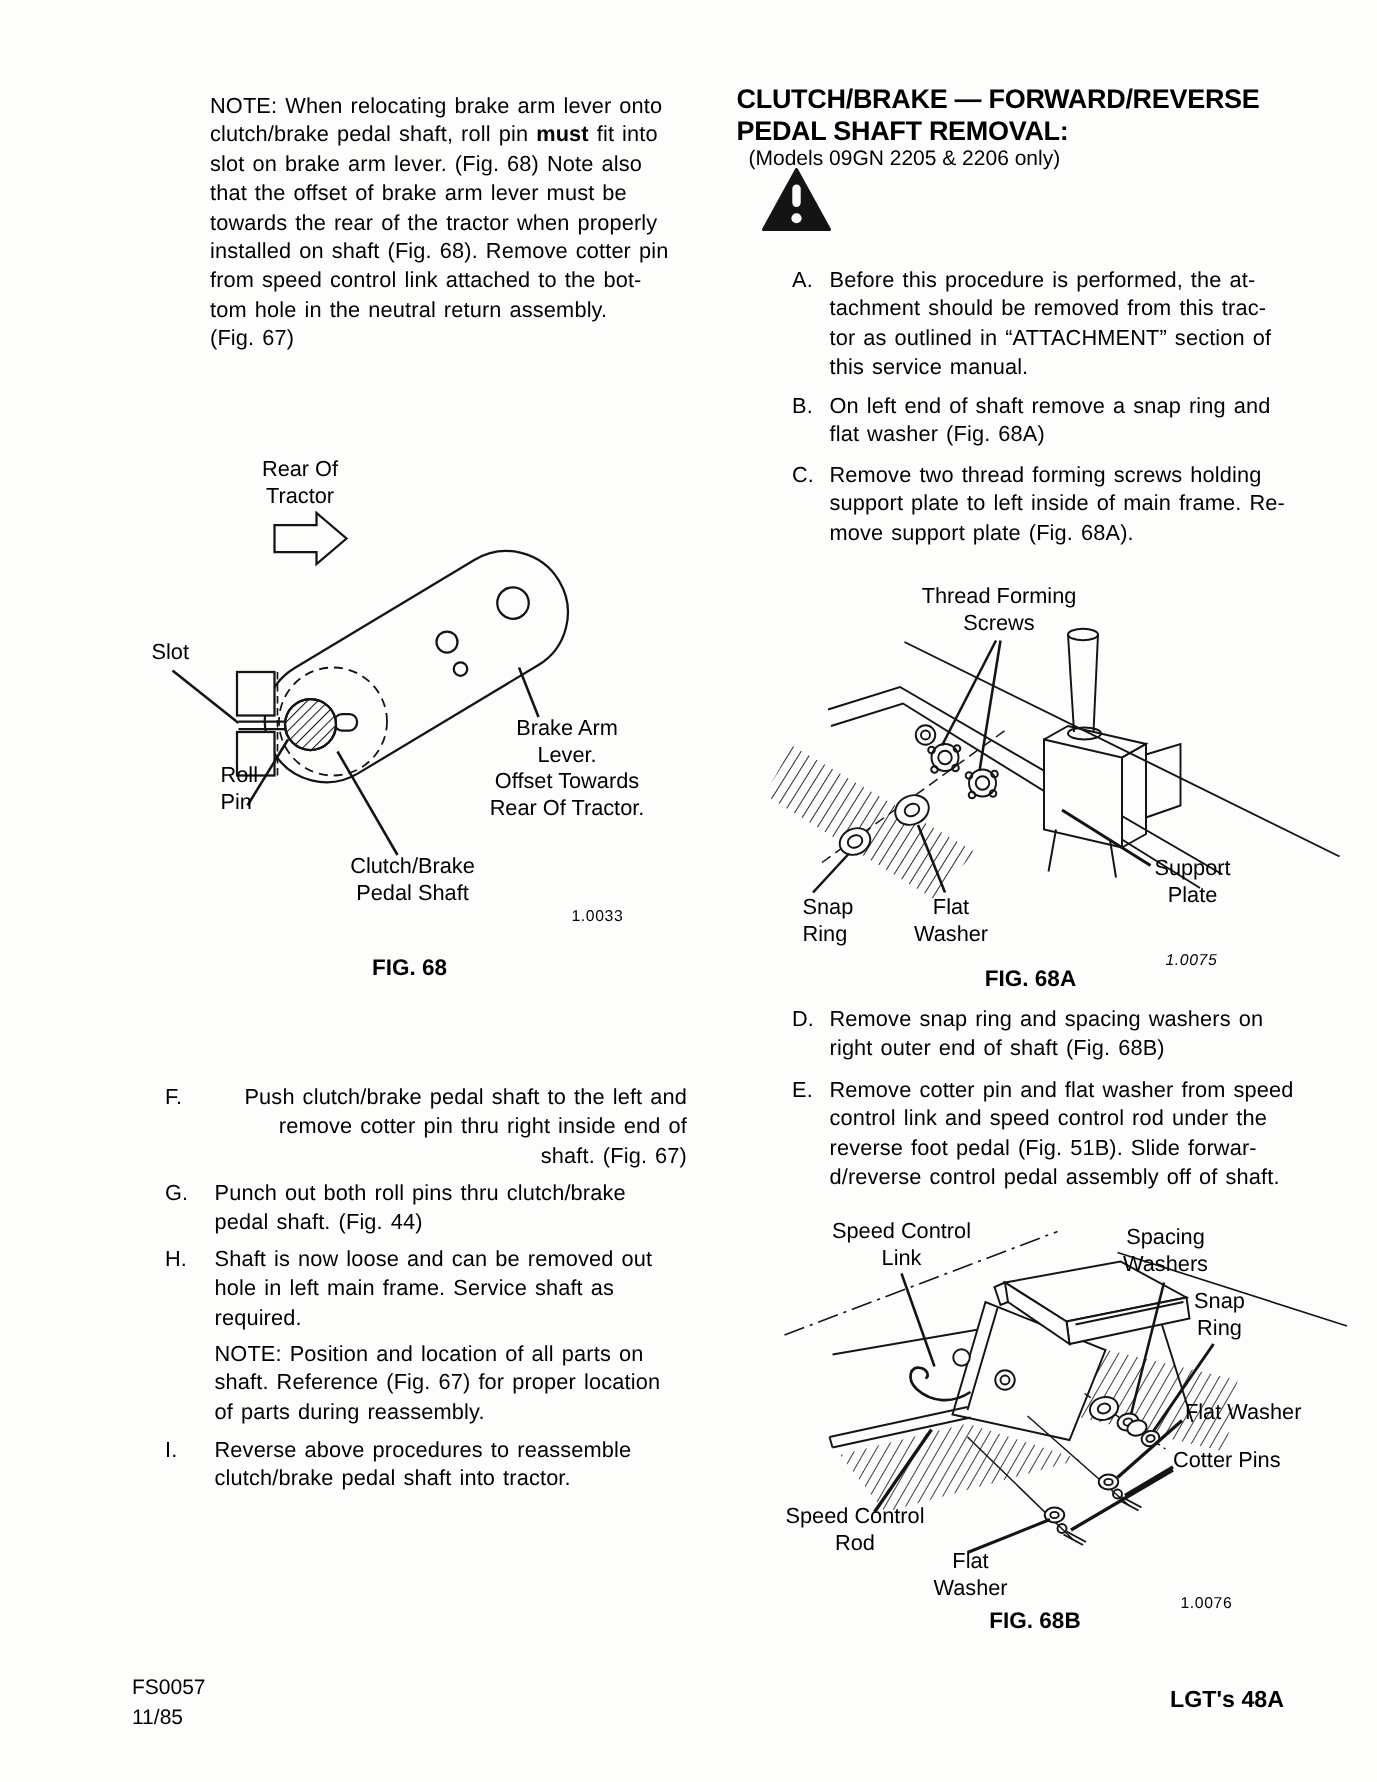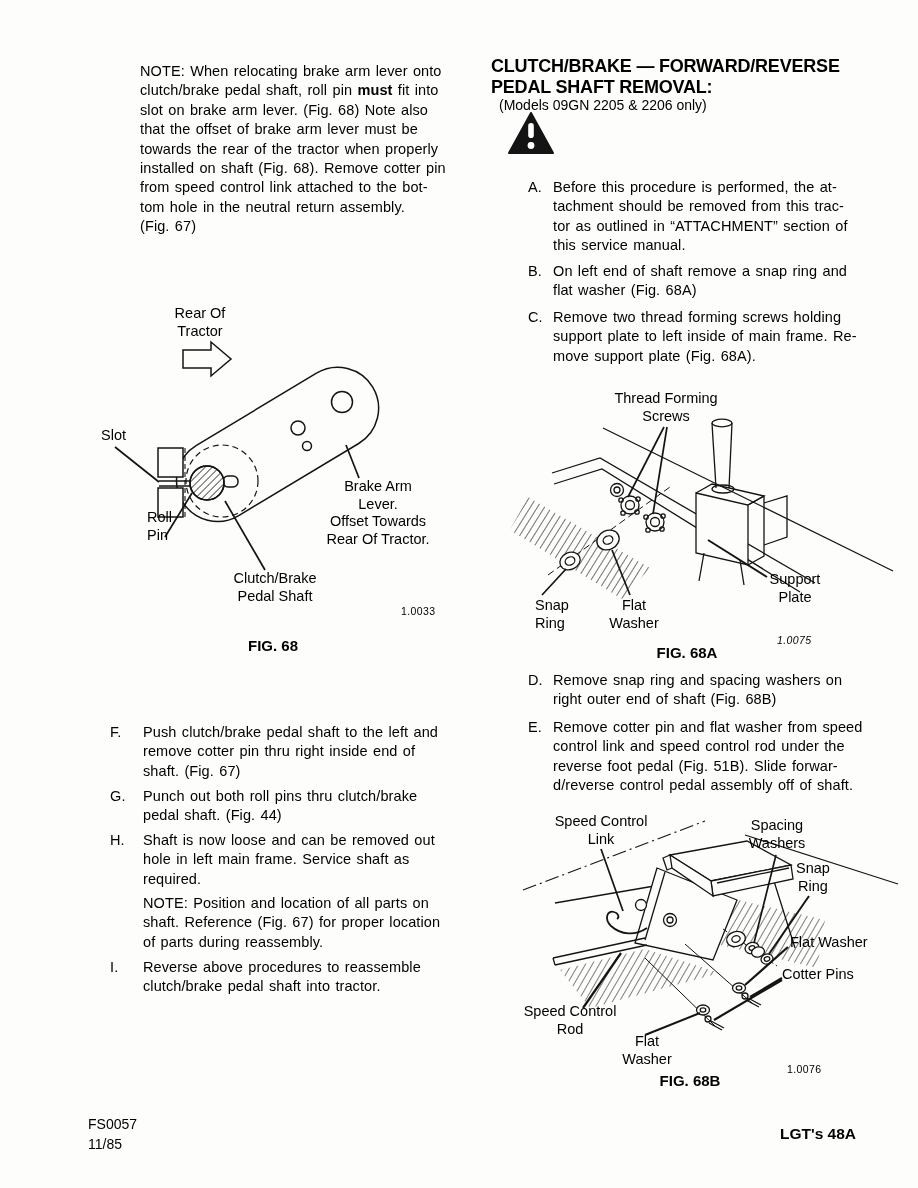--- a/index.html
+++ b/index.html
@@ -83,26 +83,26 @@
 Tractor</div>
   <div class="fig-label la" style="left:101px;top:427px;">Slot</div>
   <div class="fig-label la" style="left:147px;top:509px;">Roll
 Pin</div>
   <div class="fig-label" style="left:275px;top:570px;">Clutch/Brake
 Pedal Shaft</div>
   <div class="fig-label" style="left:378px;top:478px;">Brake Arm
 Lever.
 Offset Towards
 Rear Of Tractor.</div>
-  <div class="fig-ref" style="left:381px;top:605px;margin-left:20px;">1.0033</div>
+  <div class="fig-ref" style="left:381px;top:605px;">1.0033</div>
   <div class="fig-caption" style="left:273px;top:637px;">FIG. 68</div>
 
   <div class="step lcol" style="left:110px;top:723px;">
     <div class="letter">F.</div>
-    <div class="text" style="width:315px;">Push clutch/brake pedal shaft to the left and
+    <div class="text" style="width:315px;text-align:right;">Push clutch/brake pedal shaft to the left and
 remove cotter pin thru right inside end of
 shaft. (Fig. 67)</div>
   </div>
   <div class="step lcol" style="left:110px;top:787px;">
     <div class="letter">G.</div>
     <div class="text" style="width:315px;">Punch out both roll pins thru clutch/brake
 pedal shaft. (Fig. 44)</div>
   </div>
   <div class="step lcol" style="left:110px;top:831px;">
     <div class="letter">H.</div>

